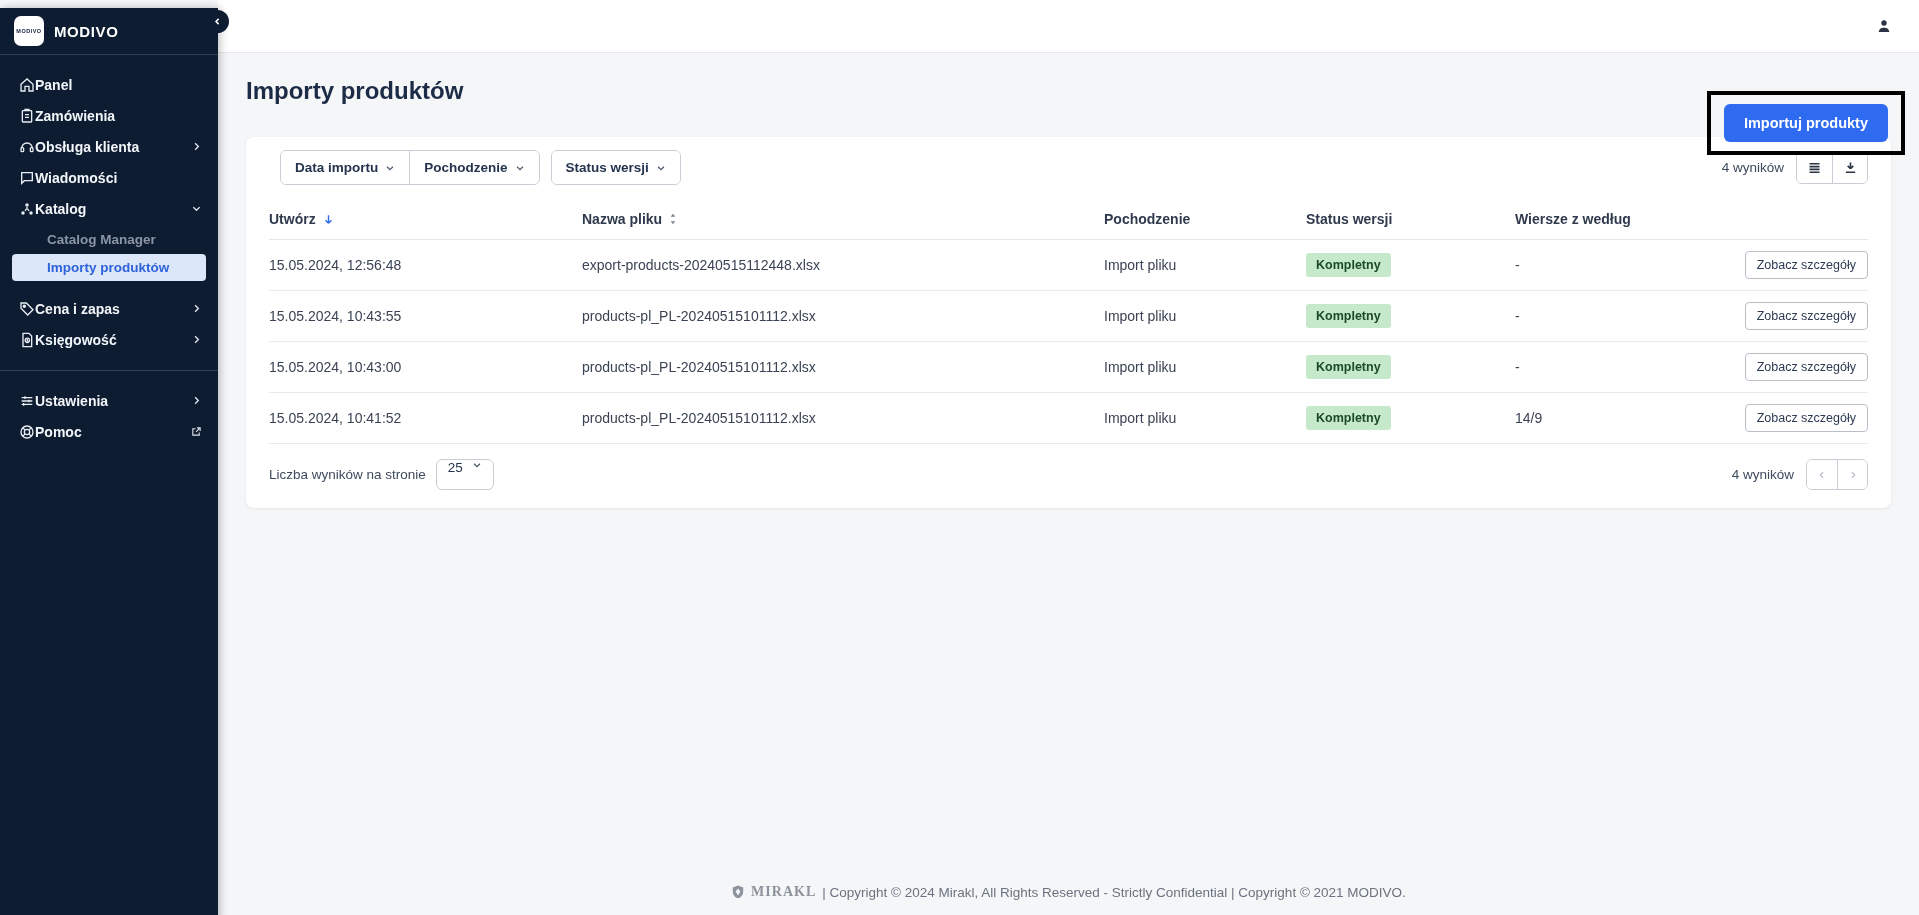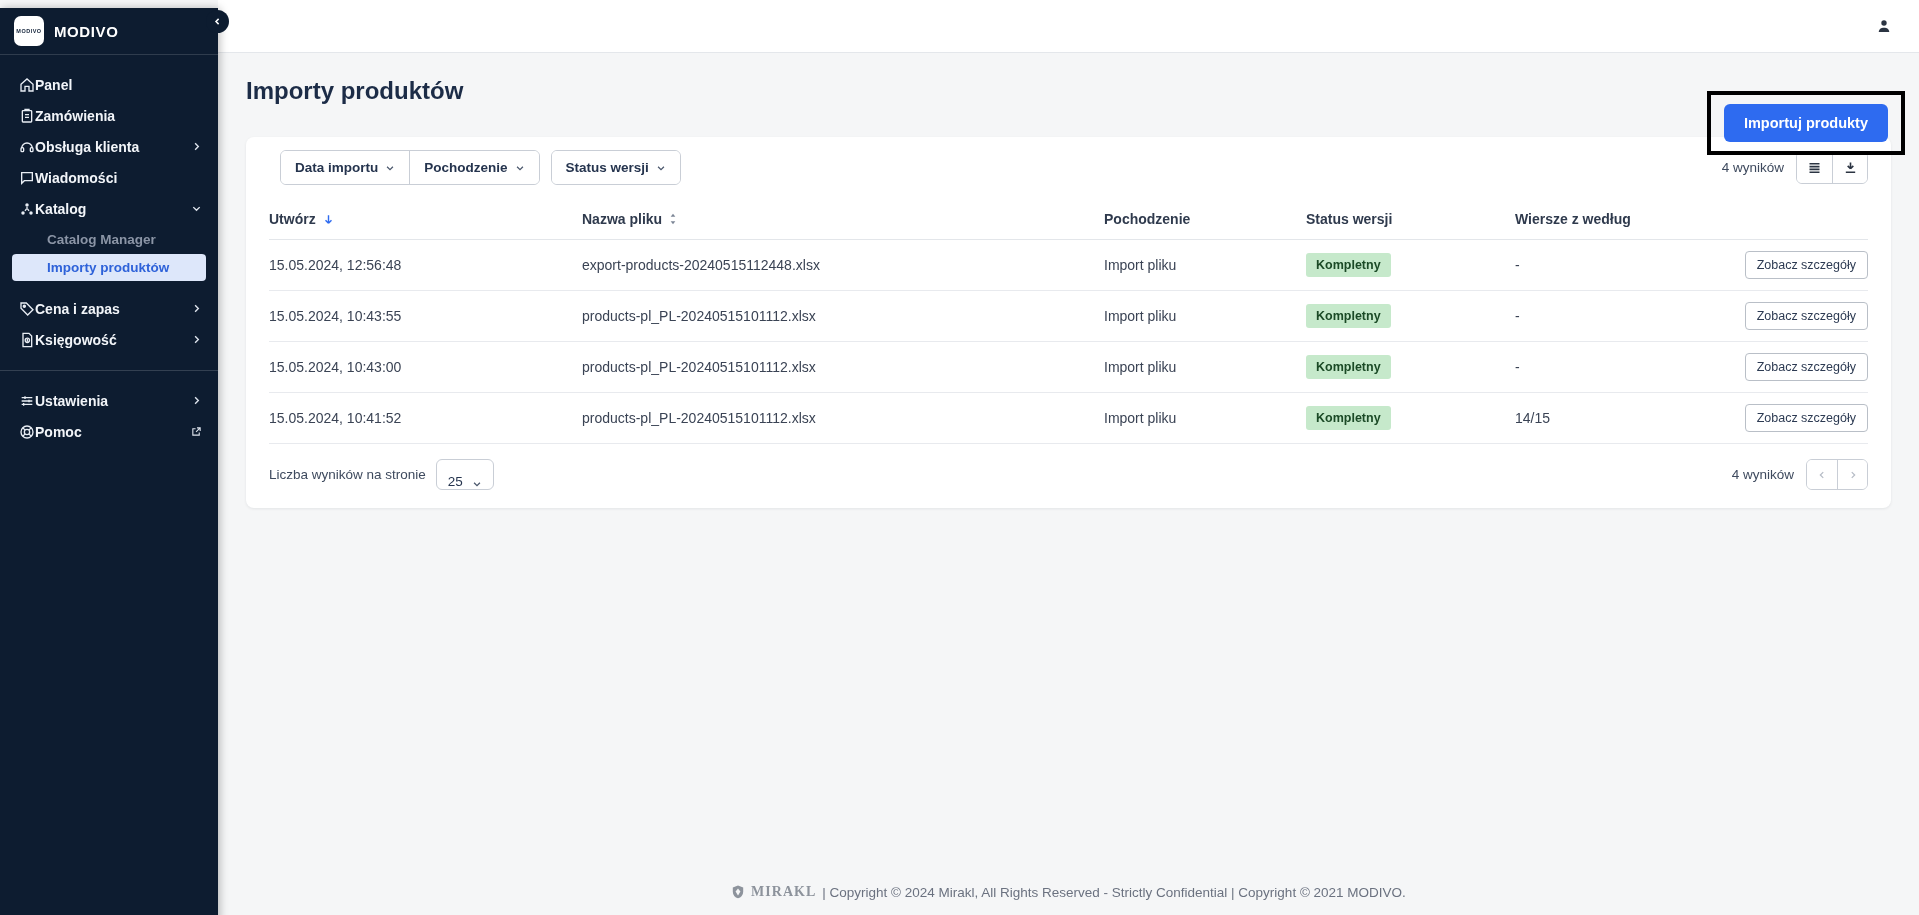--- a/index.html
+++ b/index.html
@@ -89,21 +89,21 @@
   .t-row { border-bottom:1px solid #e8eaee; height:51px; font-size:14px; color:#3a4354; }
   .badge { display:inline-block; background:#c6e9cb; color:#1b4a26; font-size:12.5px; font-weight:bold;
            border-radius:3px; padding:5px 10px; }
   .cell-action { display:flex; justify-content:flex-end; }
   .details-btn { border:1px solid #b9bfc7; background:#fff; border-radius:4px; padding:6px 11px;
                  font-size:12.5px; color:#2c3a52; cursor:pointer; font-family:"Liberation Sans", sans-serif; }
 
   
   .pagination { display:flex; align-items:center; padding:15px 0 18px 0; }
   .perpage-label { font-size:13.5px; color:#3e4a5e; margin-right:10px; }
-  .perpage-select { display:flex; align-items:flex-end; gap:9px; border:1px solid #c9ced6; border-radius:6px;
+  .perpage-select { display:flex; align-items:flex-start; gap:9px; border:1px solid #c9ced6; border-radius:6px;
                     height:31px; padding:0 11px; font-size:13.5px; color:#25344e; background:#fff; cursor:pointer; }
   .pag-right { margin-left:auto; display:flex; align-items:center; gap:12px; }
   .pager { display:flex; border:1px solid #c9ced6; border-radius:6px; overflow:hidden; background:#fff; }
   .pager-btn { width:30px; height:29px; background:#fff; border:none; display:flex; align-items:center;
                justify-content:center; color:#b6bcc6; }
   .pager-btn + .pager-btn { border-left:1px solid #c9ced6; }
   .pager-btn svg { width:10px; height:10px; }
 
   
   .footer { position:absolute; bottom:15px; left:0; right:0; display:flex; align-items:center;
@@ -404,21 +404,21 @@
             <div class="cell-action">
               <button class="details-btn">Zobacz szczegóły</button>
             </div>
           </div>
 
           <div class="t-row">
             <div>15.05.2024, 10:41:52</div>
             <div>products-pl_PL-20240515101112.xlsx</div>
             <div>Import pliku</div>
             <div><span class="badge">Kompletny</span></div>
-            <div>14/15</div>
+            <div>14/9</div>
             <div class="cell-action">
               <button class="details-btn">Zobacz szczegóły</button>
             </div>
           </div>
         </div>
 
         <div class="pagination">
           <span class="perpage-label">Liczba wyników na stronie</span>
           <div class="perpage-select">
             <span>25</span>

